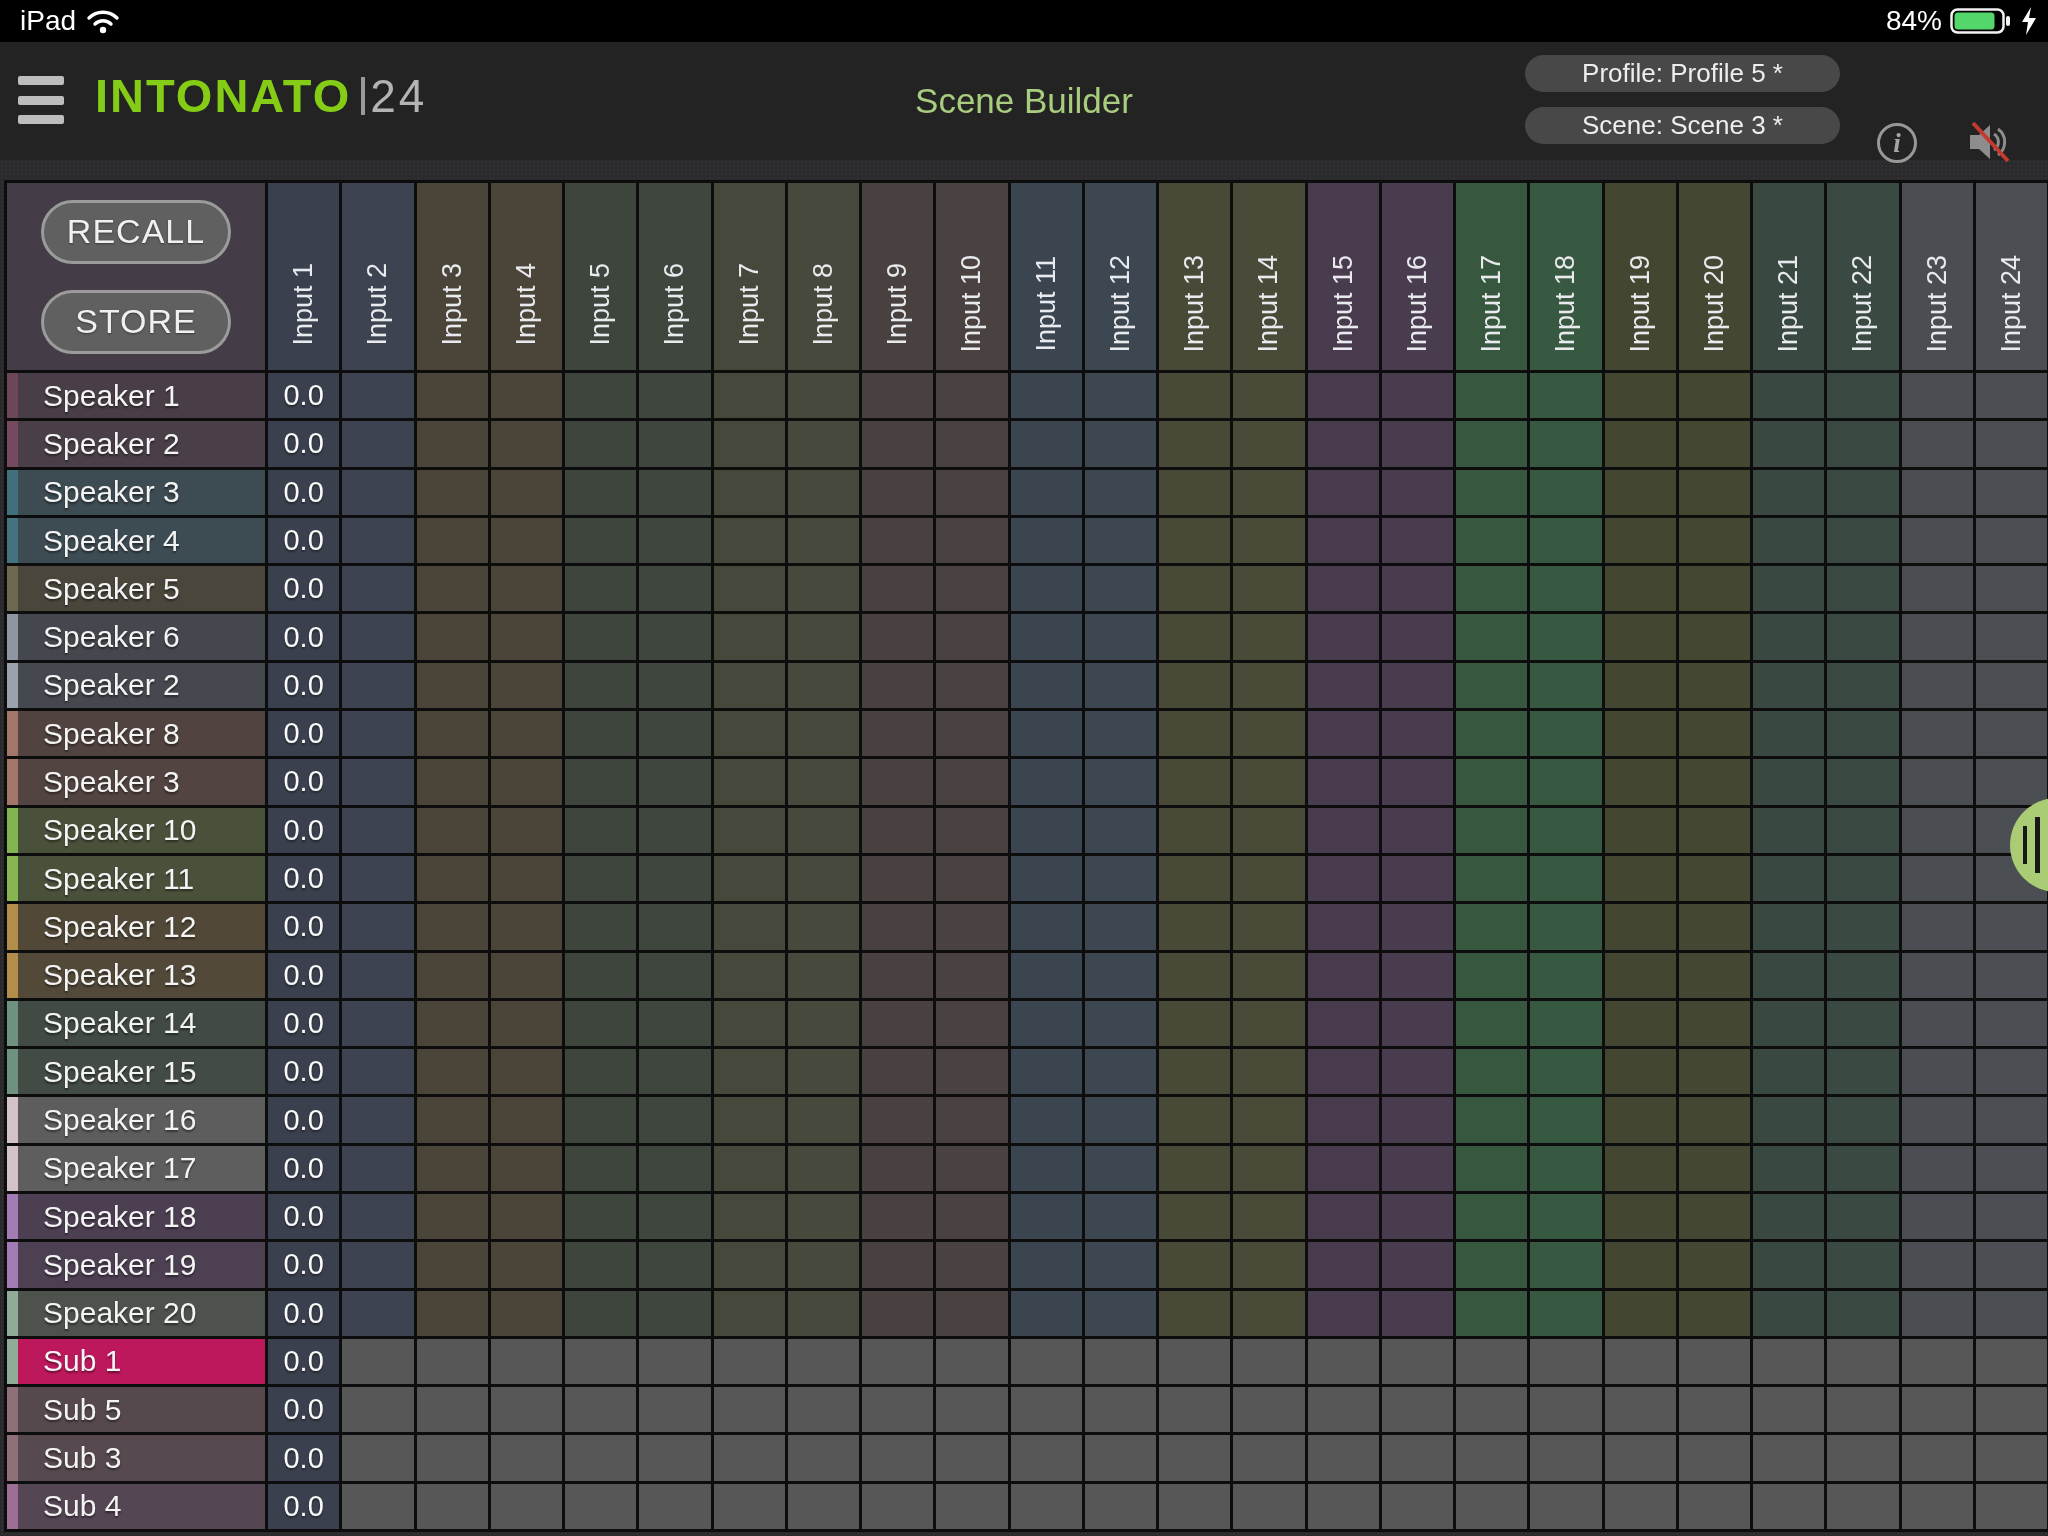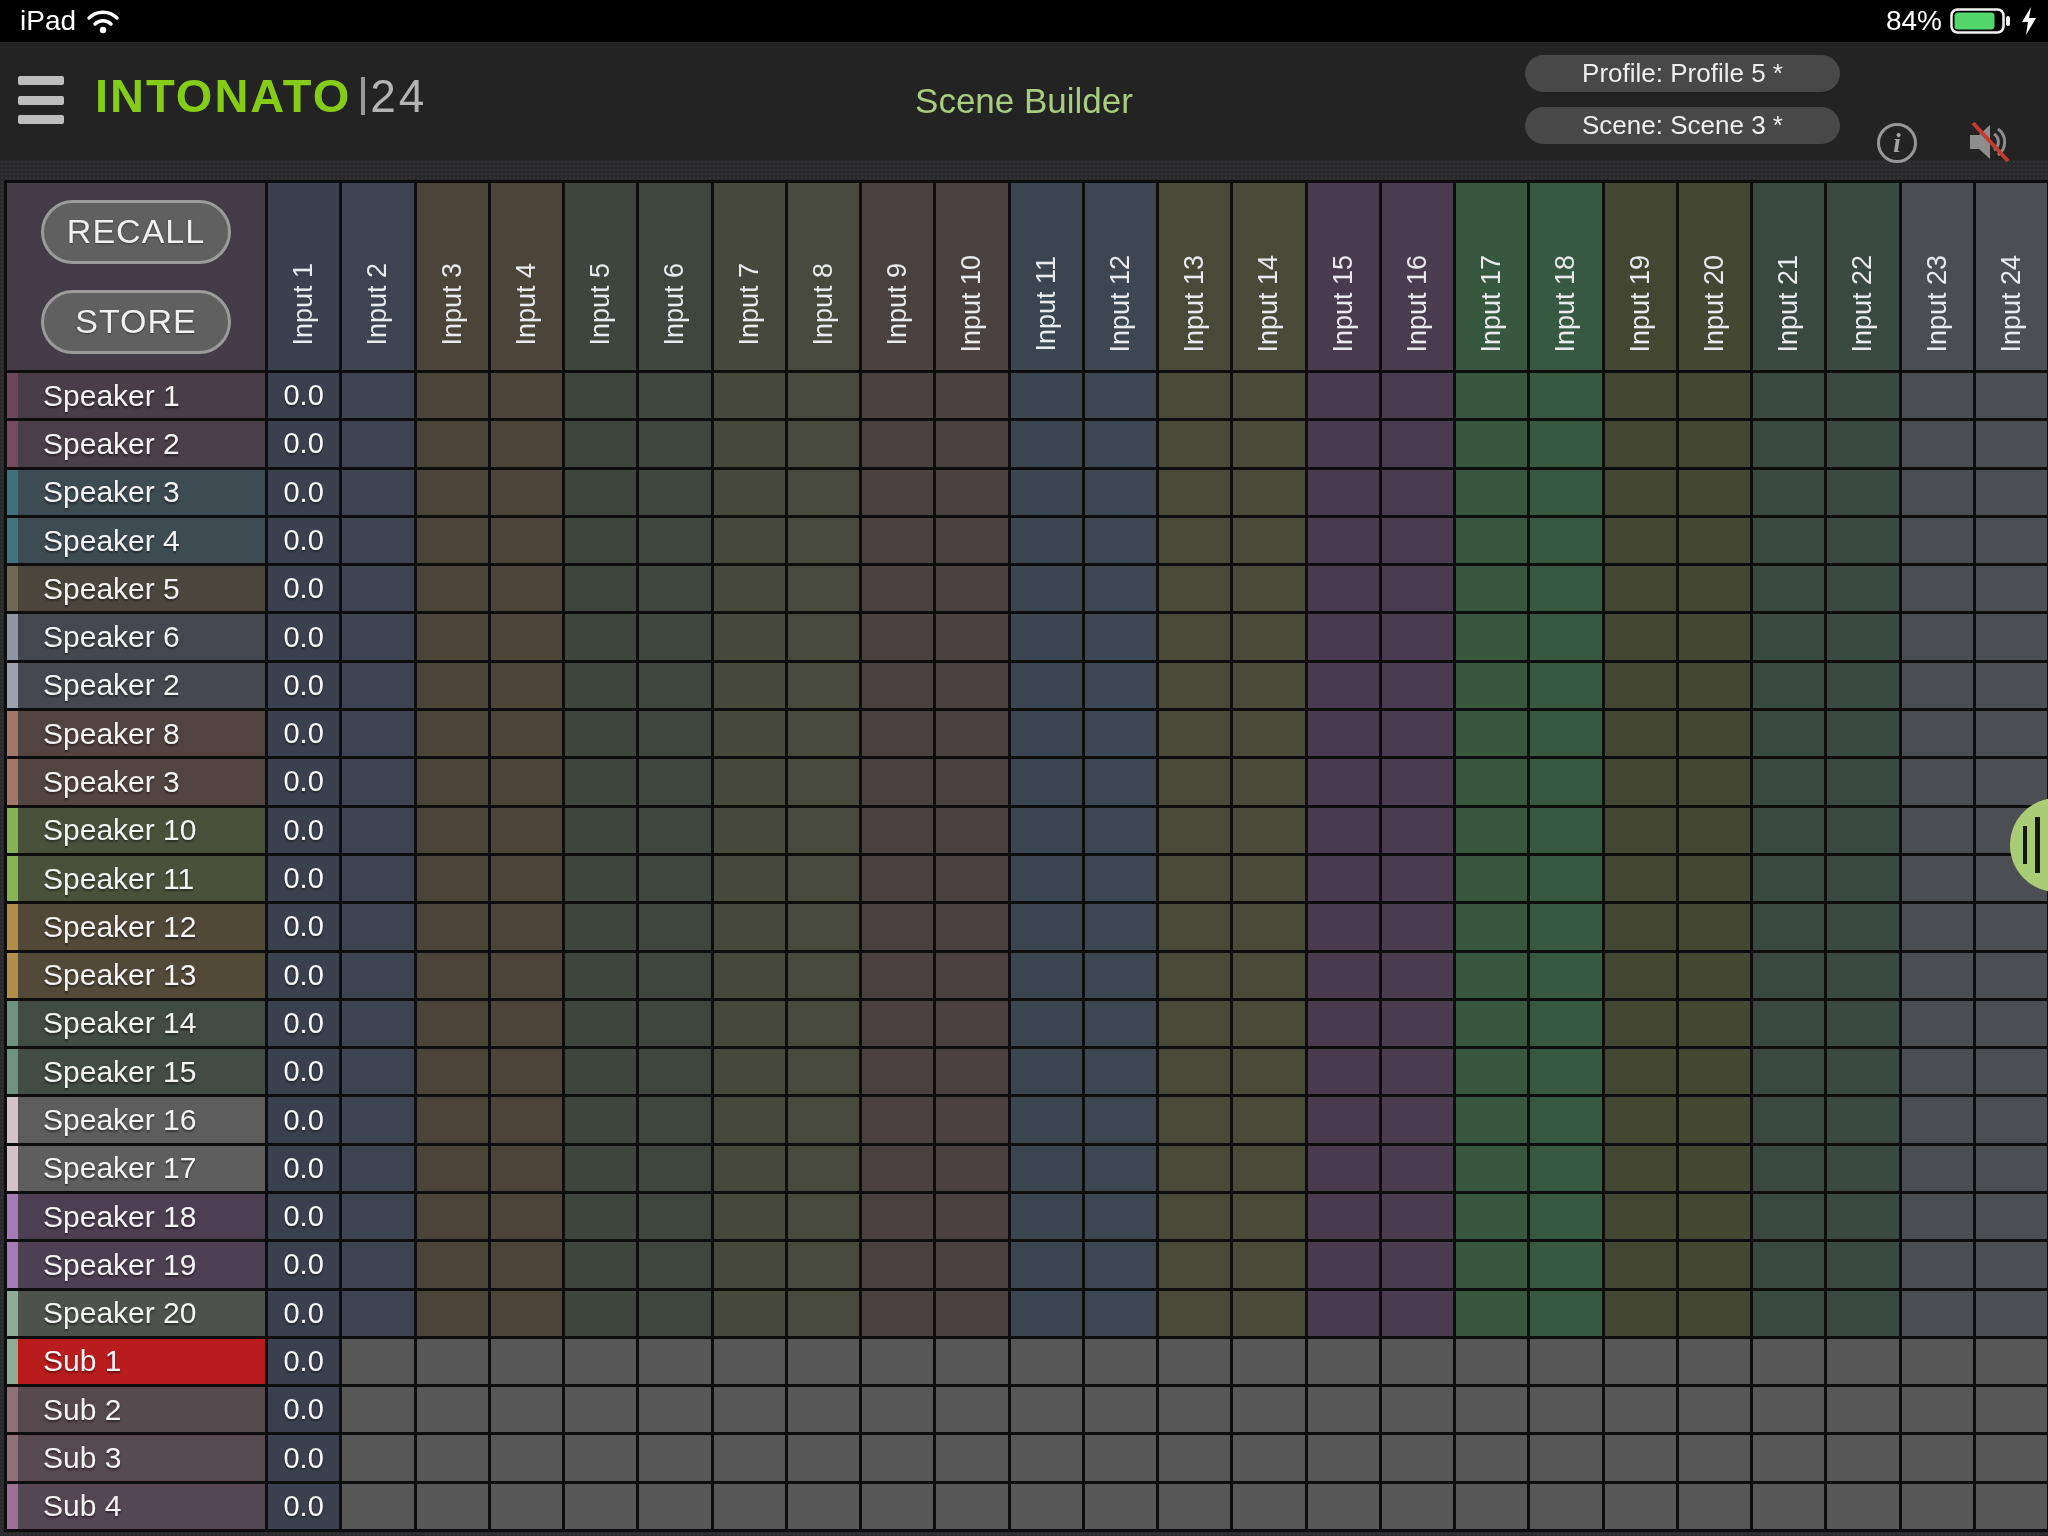--- a/index.html
+++ b/index.html
@@ -748,21 +748,21 @@
     <div class="cell" style="background: rgb(72, 59, 78);"></div>
     <div class="cell" style="background: rgb(73, 60, 79);"></div>
     <div class="cell" style="background: rgb(55, 87, 63);"></div>
     <div class="cell" style="background: rgb(56, 89, 65);"></div>
     <div class="cell" style="background: rgb(67, 71, 49);"></div>
     <div class="cell" style="background: rgb(68, 72, 50);"></div>
     <div class="cell" style="background: rgb(57, 73, 66);"></div>
     <div class="cell" style="background: rgb(58, 74, 67);"></div>
     <div class="cell" style="background: rgb(74, 77, 81);"></div>
     <div class="cell" style="background: rgb(75, 78, 82);"></div>
-    <div class="row-label" style="background: #b91c1c;">
+    <div class="row-label" style="background: #be185d;">
       <span class="stripe" style="background: rgb(143, 172, 150);"></span>
       <span class="row-label-text">Sub 1</span>
     </div>
     <div class="cell value" style="background: rgb(58, 64, 77);">0.0</div>
     <div class="cell" style="background: rgb(86, 87, 86);"></div>
     <div class="cell" style="background: rgb(86, 87, 86);"></div>
     <div class="cell" style="background: rgb(86, 87, 86);"></div>
     <div class="cell" style="background: rgb(86, 87, 86);"></div>
     <div class="cell" style="background: rgb(86, 87, 86);"></div>
     <div class="cell" style="background: rgb(86, 87, 86);"></div>
@@ -778,21 +778,21 @@
     <div class="cell" style="background: rgb(86, 87, 86);"></div>
     <div class="cell" style="background: rgb(86, 87, 86);"></div>
     <div class="cell" style="background: rgb(86, 87, 86);"></div>
     <div class="cell" style="background: rgb(86, 87, 86);"></div>
     <div class="cell" style="background: rgb(86, 87, 86);"></div>
     <div class="cell" style="background: rgb(86, 87, 86);"></div>
     <div class="cell" style="background: rgb(86, 87, 86);"></div>
     <div class="cell" style="background: rgb(86, 87, 86);"></div>
     <div class="row-label" style="background: rgb(85, 73, 78);">
       <span class="stripe" style="background: rgb(141, 112, 120);"></span>
-      <span class="row-label-text">Sub 2</span>
+      <span class="row-label-text">Sub 5</span>
     </div>
     <div class="cell value" style="background: rgb(58, 64, 77);">0.0</div>
     <div class="cell" style="background: rgb(86, 87, 86);"></div>
     <div class="cell" style="background: rgb(86, 87, 86);"></div>
     <div class="cell" style="background: rgb(86, 87, 86);"></div>
     <div class="cell" style="background: rgb(86, 87, 86);"></div>
     <div class="cell" style="background: rgb(86, 87, 86);"></div>
     <div class="cell" style="background: rgb(86, 87, 86);"></div>
     <div class="cell" style="background: rgb(86, 87, 86);"></div>
     <div class="cell" style="background: rgb(86, 87, 86);"></div>

